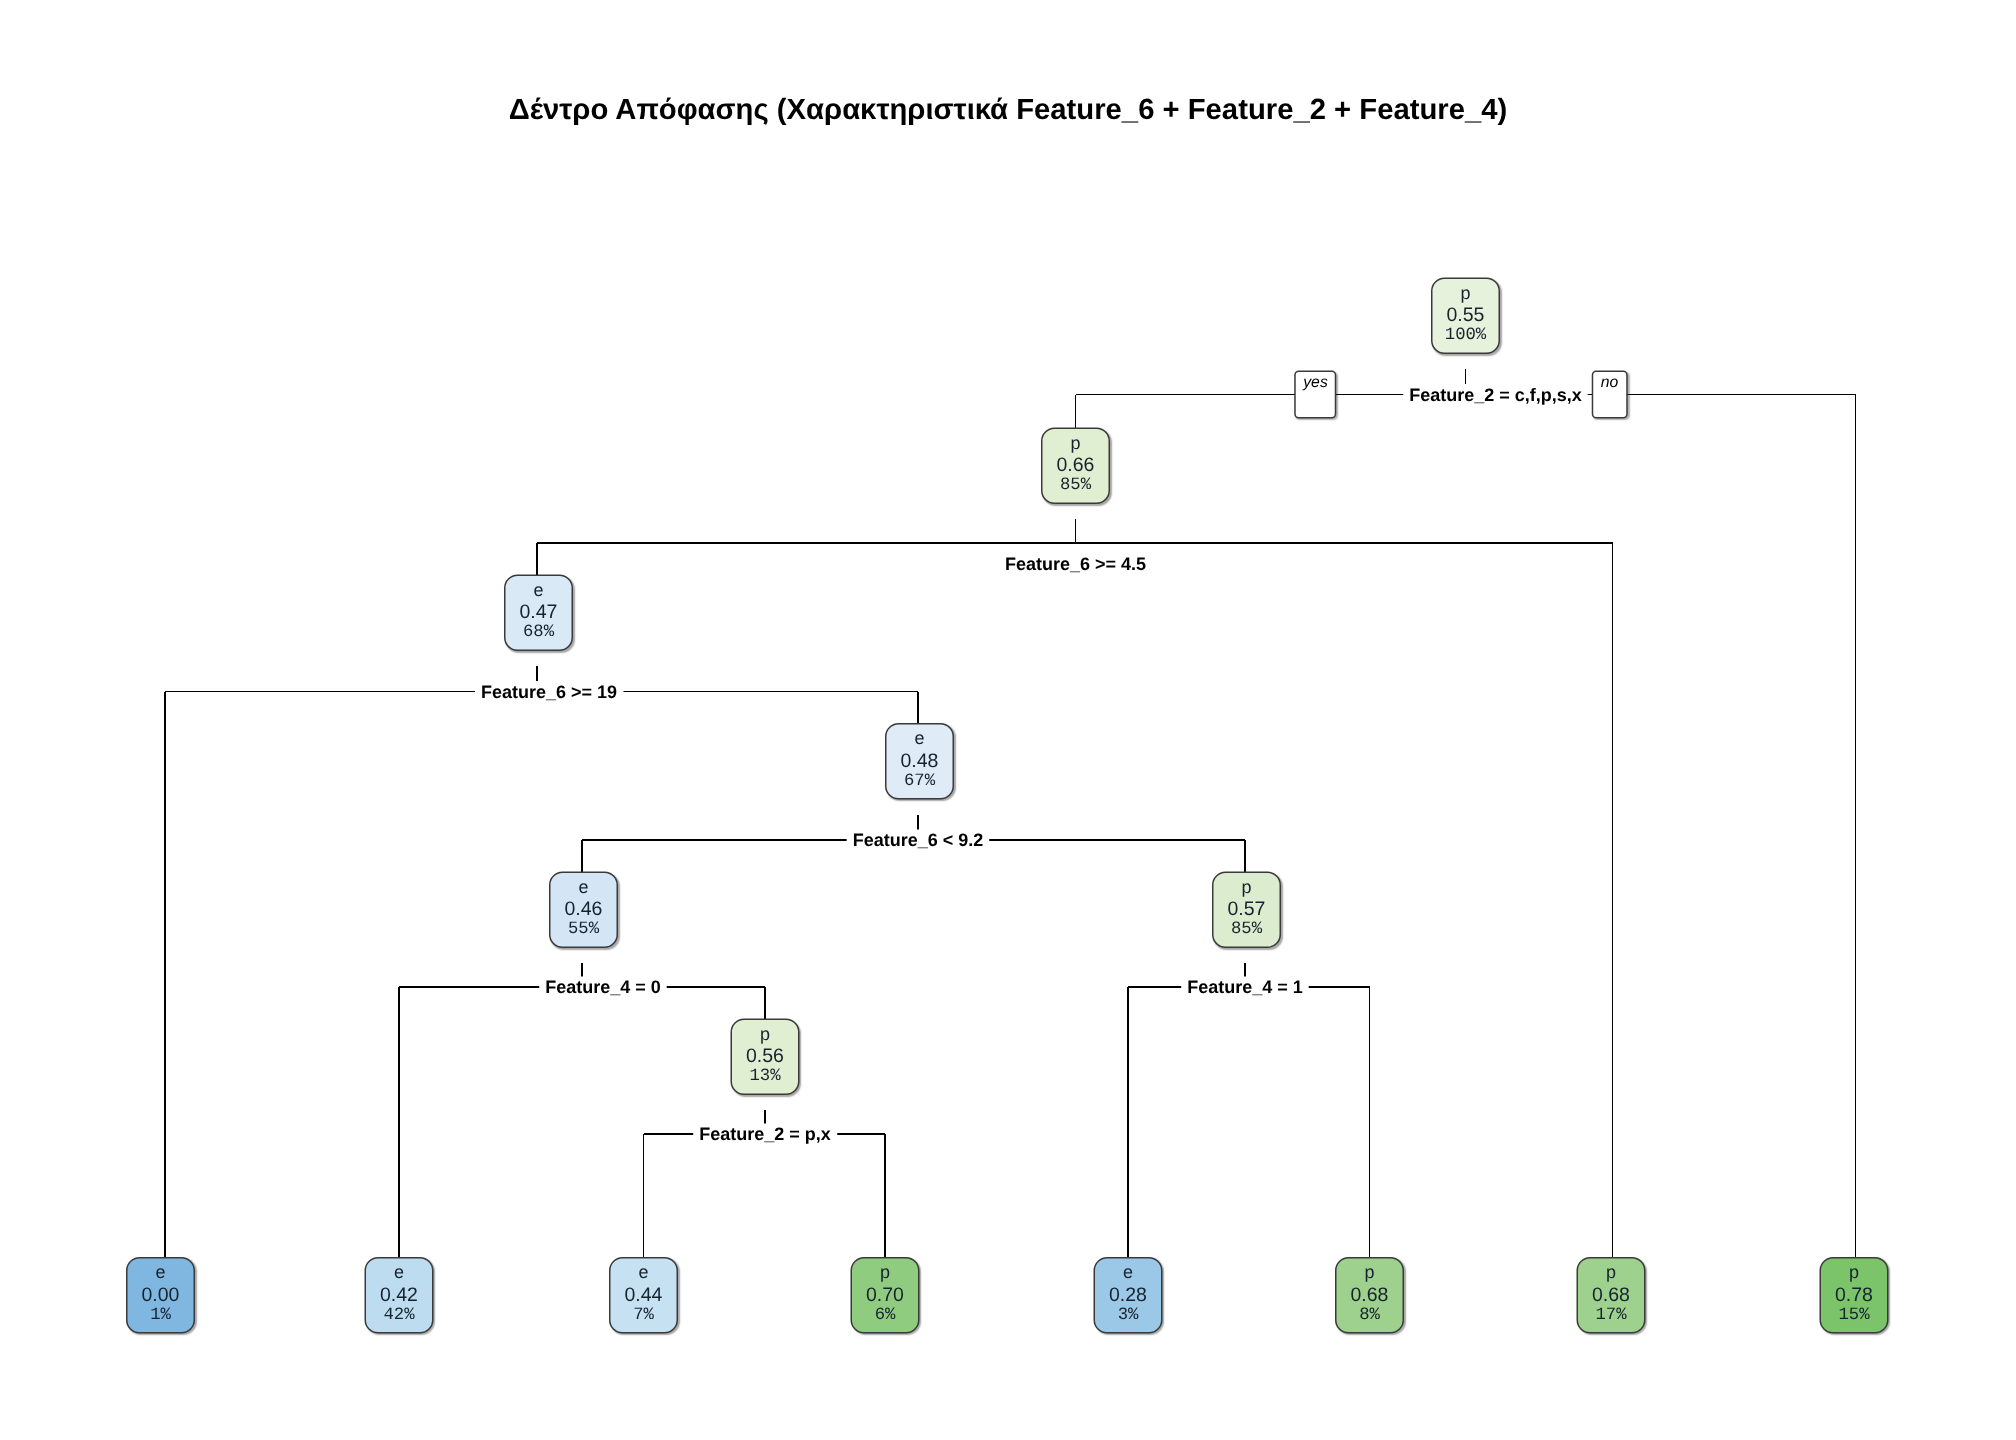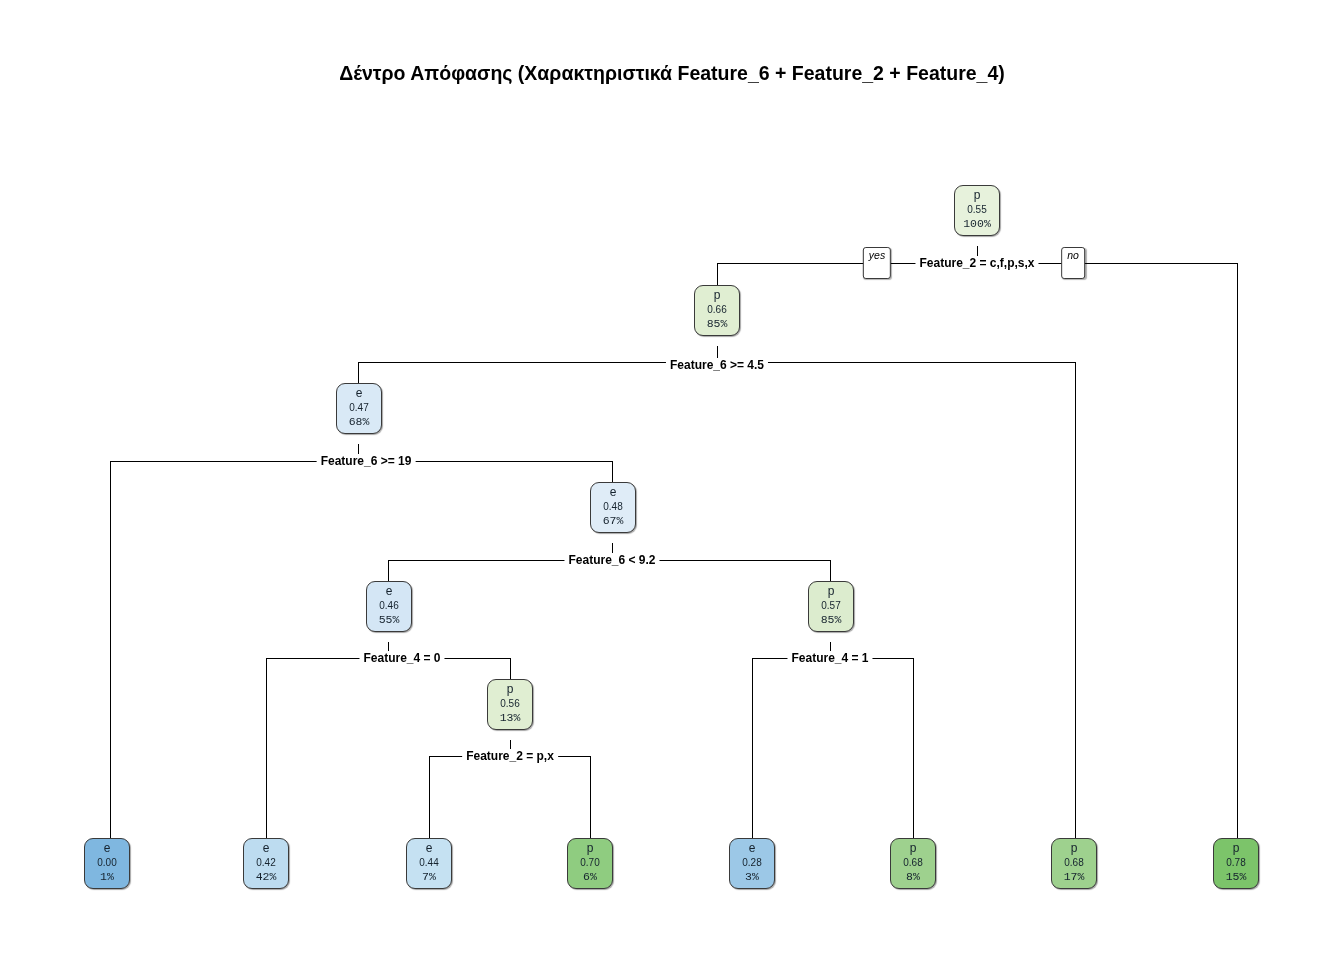--- a/index.html
+++ b/index.html
@@ -44,21 +44,21 @@
     border-radius: 9px;
     box-sizing: border-box;
     text-align: center;
     font-size: 11.5px;
     line-height: 14.5px;
     color: #16232e;
     padding: 2px 0 3px 0;
     box-shadow: 1px 1px 1px rgba(0,0,0,0.35);
   }
   .node .l1 { font-size: 12px; }
-  .node .l2 { font-size: 10px; }
+  .node .l2 { font-size: 13px; }
   .node .l3 { font-size: 11.5px; font-family: Liberation Mono, monospace; }
 
   .split-label {
     position: absolute;
     font-size: 12px;
     font-weight: bold;
     color: #000000;
     background: #ffffff;
     padding: 0 4px;
     white-space: nowrap;
@@ -121,22 +121,22 @@
       <path d="M 429 756 L 429 838"></path>
       <path d="M 590 756 L 590 838"></path>
     </g>
   </svg>
 
   <div class="title">Δέντρο Απόφασης (Χαρακτηριστικά Feature_6 + Feature_2 + Feature_4)</div>
 
   <div class="yn-box" style="left:877px; top:263px;">yes</div>
   <div class="yn-box" style="left:1073px; top:263px;">no</div>
 
-  <div class="split-label" style="left:977px; top:263px;">Feature_2 = c,f,p,s,x</div>
-  <div class="split-label" style="left:717px; top:365px;">Feature_6 &gt;= 4.5</div>
+  <div class="split-label" style="left:997px; top:263px;">Feature_2 = c,f,p,s,x</div>
+  <div class="split-label" style="left:717px; top:376px;">Feature_6 &gt;= 4.5</div>
   <div class="split-label" style="left:366px; top:461px;">Feature_6 &gt;= 19</div>
   <div class="split-label" style="left:612px; top:560px;">Feature_6 &lt; 9.2</div>
   <div class="split-label" style="left:402px; top:658px;">Feature_4 = 0</div>
   <div class="split-label" style="left:830px; top:658px;">Feature_4 = 1</div>
   <div class="split-label" style="left:510px; top:756px;">Feature_2 = p,x</div>
 
   <div class="node" style="left:954px; top:185px; background:#e7f2dc;">
     <div class="l1">p</div>
     <div class="l2">0.55</div>
     <div class="l3">100%</div>

